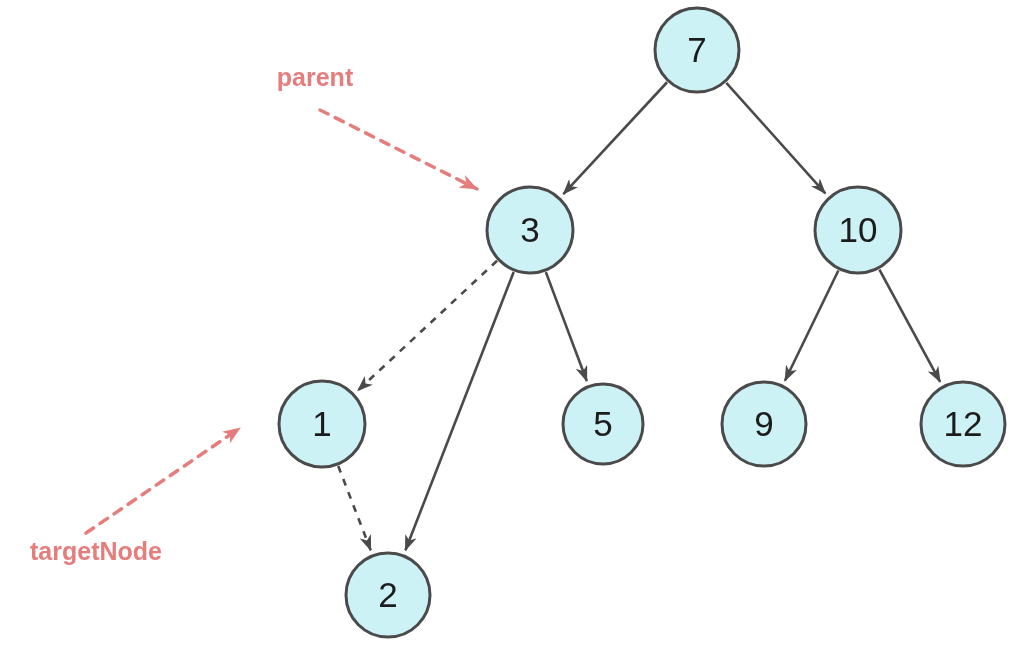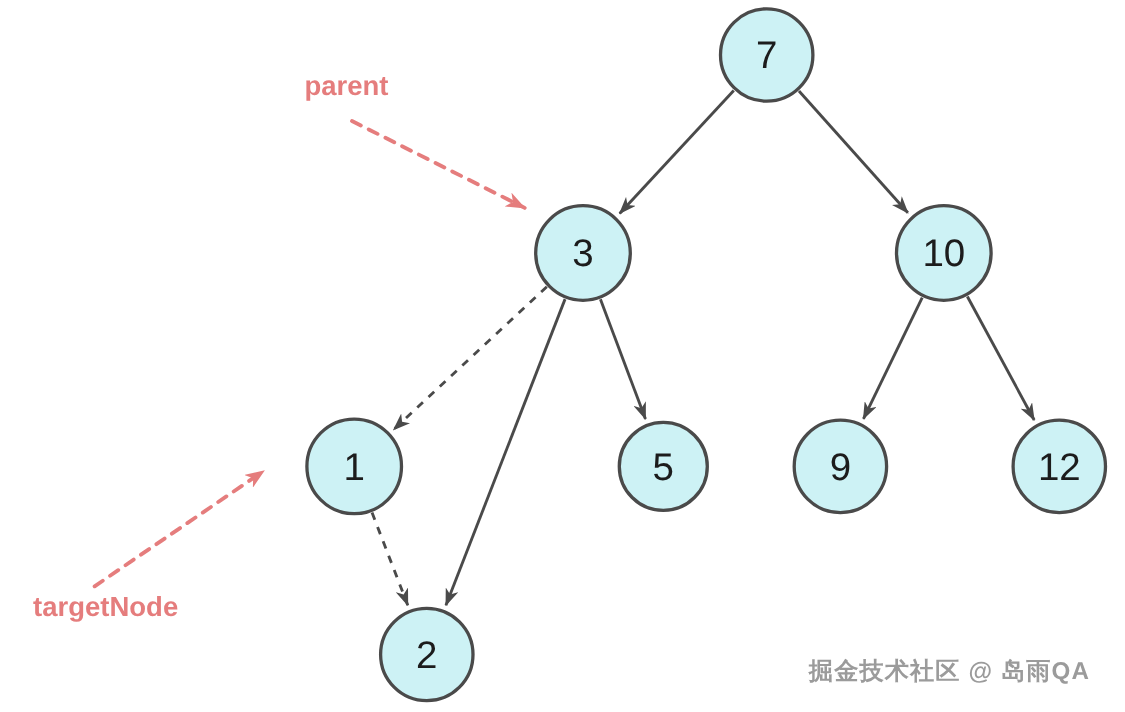--- a/index.html
+++ b/index.html
@@ -56,14 +56,13 @@
       <text x="322" y="436" fill="#1c1c1c" font-size="35" text-anchor="middle" font-family="&quot;Liberation Sans&quot;,&quot;DejaVu Sans&quot;,sans-serif">1</text>
       <circle cx="603" cy="424" r="40" fill="#cdf2f5" stroke="#4a4a4a" stroke-width="3"></circle>
       <text x="603" y="436" fill="#1c1c1c" font-size="35" text-anchor="middle" font-family="&quot;Liberation Sans&quot;,&quot;DejaVu Sans&quot;,sans-serif">5</text>
       <circle cx="764" cy="424" r="42" fill="#cdf2f5" stroke="#4a4a4a" stroke-width="3"></circle>
       <text x="764" y="436" fill="#1c1c1c" font-size="35" text-anchor="middle" font-family="&quot;Liberation Sans&quot;,&quot;DejaVu Sans&quot;,sans-serif">9</text>
       <circle cx="963" cy="424" r="42" fill="#cdf2f5" stroke="#4a4a4a" stroke-width="3"></circle>
       <text x="963" y="436" fill="#1c1c1c" font-size="35" text-anchor="middle" font-family="&quot;Liberation Sans&quot;,&quot;DejaVu Sans&quot;,sans-serif">12</text>
       <circle cx="388" cy="595" r="42" fill="#cdf2f5" stroke="#4a4a4a" stroke-width="3"></circle>
       <text x="388" y="607" fill="#1c1c1c" font-size="35" text-anchor="middle" font-family="&quot;Liberation Sans&quot;,&quot;DejaVu Sans&quot;,sans-serif">2</text>
     </svg>
-  <div class="watermark">掘金技术社区 @ 岛雨QA</div>
 </div>
 
 </body></html>

